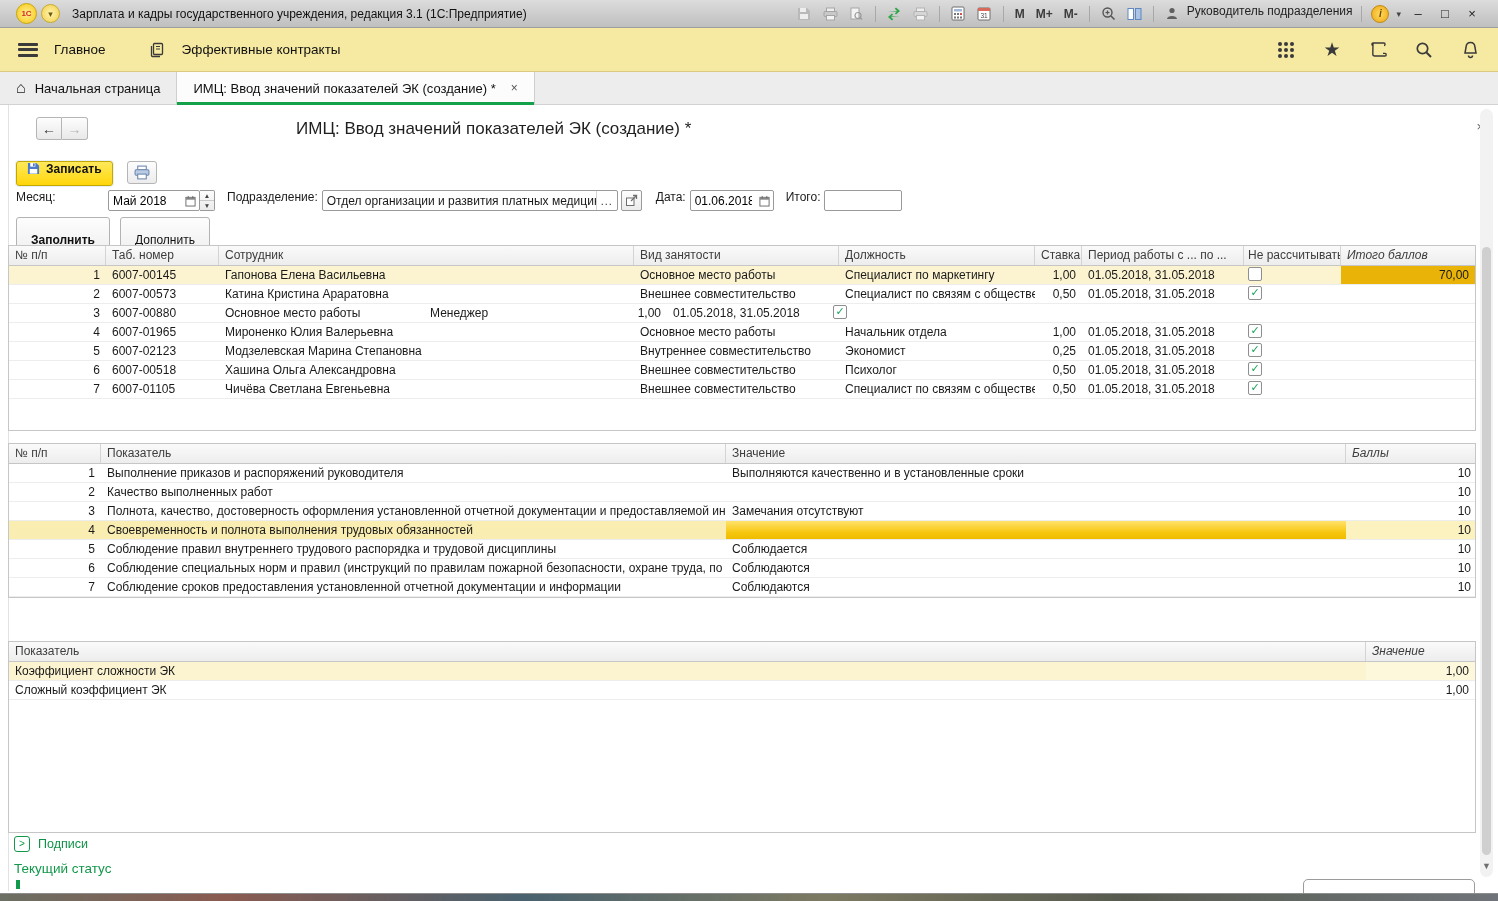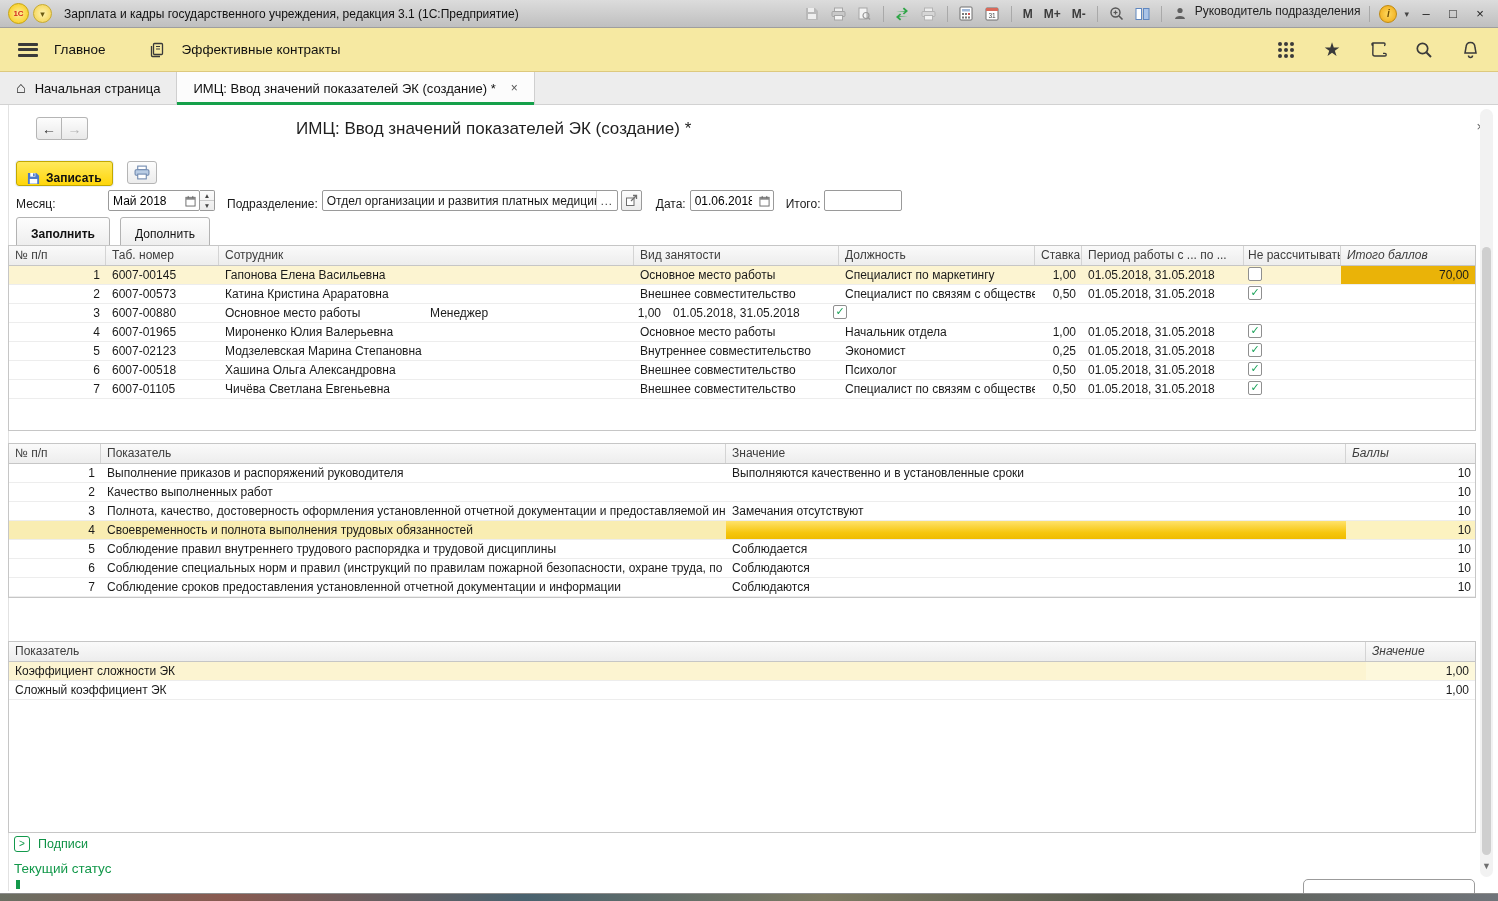--- a/index.html
+++ b/index.html
@@ -2,21 +2,21 @@
 <html><head>
 <meta charset="utf-8">
 <style>
   html,body{margin:0;padding:0;background:#808080;}
   .screen{position:relative;width:1498px;height:901px;background:#fff;overflow:hidden;
           font-family:"Liberation Sans","DejaVu Sans",sans-serif;color:#1a1a1a;}
 
   
   .titlebar{position:absolute;left:0;top:0;right:0;height:28px;
     background:linear-gradient(#dcdcdc,#bfbfbf);border-bottom:1px solid #9e9e9e;
-    display:flex;align-items:center;padding:0 8px;box-sizing:border-box;}
+    display:flex;align-items:center;padding:0 16px;box-sizing:border-box;}
   .logo1c{width:19px;height:19px;border-radius:50%;background:radial-gradient(#ffee9a,#f6c80a);
     border:1px solid #c9a40c;color:#d42b1e;font-weight:bold;font-size:8px;
     display:flex;align-items:center;justify-content:center;flex:none;}
   .tb-drop{width:17px;height:17px;border-radius:50%;background:radial-gradient(#fff3b0,#f2cf46);
     border:1px solid #c9ab2e;color:#6b5a10;font-size:9px;display:flex;align-items:center;
     justify-content:center;margin-left:4px;flex:none;}
   .tb-title{font-size:12px;color:#111;margin-left:12px;white-space:nowrap;}
   .tb-right{margin-left:auto;display:flex;align-items:center;gap:7px;}
   .tb-ico{width:19px;height:19px;display:flex;align-items:center;justify-content:center;flex:none;}
   .tb-sep{width:1px;height:16px;background:#a9a9a9;margin:0 2px;}
@@ -55,43 +55,43 @@
   .edge-l{position:absolute;left:8px;top:0;bottom:10px;width:1px;background:#e2e2e2;}
   .navrow{position:absolute;left:36px;top:12px;display:flex;}
   .nav-btn{width:26px;height:23px;border:1px solid #b5b5b5;background:linear-gradient(#fdfdfd,#e9e9e9);
     display:flex;align-items:center;justify-content:center;font-size:14px;color:#333;box-sizing:border-box;}
   .nav-btn.back{border-radius:3px 0 0 3px;}
   .nav-btn.fwd{border-radius:0 3px 3px 0;border-left:0;color:#b3b3b3;}
   .form-title{position:absolute;left:296px;top:14px;font-size:17px;color:#1f1f1f;white-space:nowrap;}
   .form-close{position:absolute;right:14px;top:14px;font-size:13px;color:#666;}
 
   .toolbar{position:absolute;left:16px;top:56px;display:flex;gap:14px;}
-  .btn-save{height:23px;display:flex;align-items:flex-end;gap:6px;padding:0 10px;
+  .btn-save{height:23px;display:flex;align-items:flex-start;gap:6px;padding:0 10px;
     background:linear-gradient(#ffe95c,#ffd60a);border:1px solid #c3a800;border-radius:3px;
     font-size:12px;font-weight:bold;color:#111;box-shadow:0 0 0 1px #e9f0fa;}
   .btn-print{width:30px;height:23px;display:flex;align-items:center;justify-content:center;
     background:linear-gradient(#fdfdfd,#ececec);border:1px solid #b5b5b5;border-radius:3px;box-sizing:border-box;}
 
-  .fieldsrow{position:absolute;left:16px;top:85px;display:flex;align-items:flex-end;font-size:12px;white-space:nowrap;}
+  .fieldsrow{position:absolute;left:16px;top:85px;display:flex;align-items:flex-start;font-size:12px;white-space:nowrap;}
   .flabel{color:#1a1a1a;}
   .inputbox{display:flex;align-items:center;border:1px solid #9a9a9a;height:21px;background:#fff;
     box-sizing:border-box;border-radius:2px;}
   .inputbox input{border:0;outline:0;font:inherit;font-size:12px;padding:0 4px;width:100%;background:transparent;}
   .ib-btn{width:17px;height:100%;display:flex;align-items:center;justify-content:center;flex:none;}
   .dots-btn{width:20px;font-size:11px;color:#333;letter-spacing:1px;border-left:1px solid #d5d5d5;}
   .spin{width:15px;height:21px;border:1px solid #9a9a9a;border-left:0;display:flex;flex-direction:column;
     box-sizing:border-box;border-radius:0 2px 2px 0;background:linear-gradient(#fcfcfc,#ebebeb);}
   .spin span{flex:1;font-size:6.5px;color:#444;text-align:center;line-height:9px;}
   .spin span:first-child{border-bottom:1px solid #c9c9c9;}
   .open-btn{width:21px;height:21px;border:1px solid #9a9a9a;border-radius:2px;margin-left:3px;
     display:flex;align-items:center;justify-content:center;background:linear-gradient(#fdfdfd,#ececec);box-sizing:border-box;}
   .dept-text{padding:0 4px;overflow:hidden;text-overflow:clip;white-space:nowrap;flex:1;}
 
   .fillrow{position:absolute;left:16px;top:112px;display:flex;gap:10px;}
-  .w-btn{height:23px;padding:4px 14px;background:linear-gradient(#fdfdfd,#ececec);
+  .w-btn{height:23px;padding:10px 14px;background:linear-gradient(#fdfdfd,#ececec);
     border:1px solid #b3b3b3;border-radius:3px;font-size:12px;color:#111;display:flex;align-items:center;}
   .w-btn.bold{font-weight:bold;}
 
   
   .tbl{position:absolute;left:8px;width:1468px;border:1px solid #c6c6c6;background:#fff;
     font-size:12px;overflow:hidden;box-sizing:border-box;}
   .trow{display:flex;height:19px;line-height:18px;border-bottom:1px solid #ededed;box-sizing:border-box;}
   .trow.thead{height:20px;line-height:19px;background:linear-gradient(#fafafa,#ededed);
     border-bottom:1px solid #c6c6c6;color:#3d3d3d;}
   .trow.thead .tcell{border-right:1px solid #d4d4d4;}

